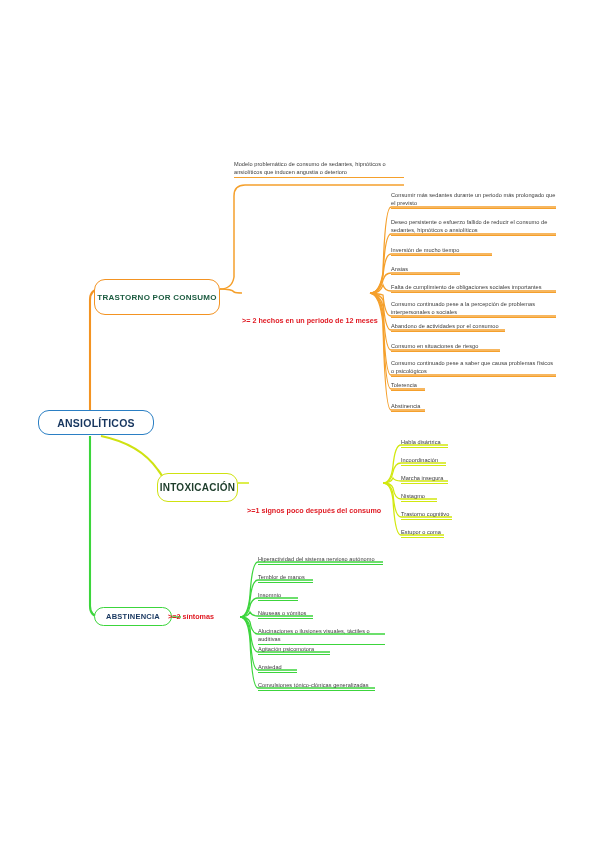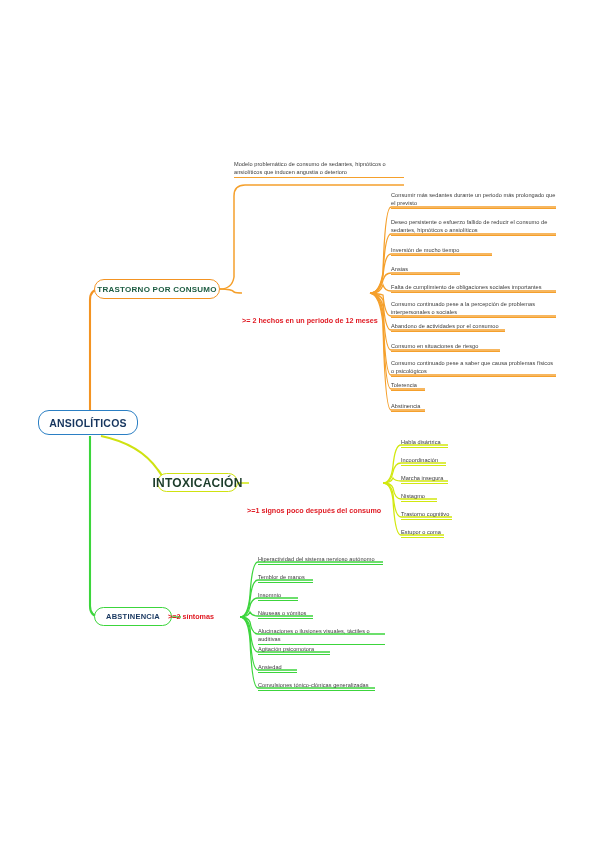--- a/index.html
+++ b/index.html
@@ -32,41 +32,41 @@
     background: #ffffff;
     display: flex;
     align-items: center;
     justify-content: center;
     white-space: nowrap;
     letter-spacing: 0.25px;
     z-index: 5;
   }
   #node-root {
     left: 38px; top: 410px;
-    width: 100px; height: 25px;
+    width: 116px; height: 25px;
     border-color: #2b7fc4;
     color: #16355e;
     font-size: 10.5px;
     font-weight: 700;
     justify-content: center;
   }
   #node-trastorno {
     left: 94px; top: 279px;
-    width: 126px; height: 20px;
+    width: 126px; height: 36px;
     border-color: #f39322;
     color: #1d5c41;
     font-size: 8px;
     font-weight: 700;
   }
   #node-intoxicacion {
     left: 157px; top: 473px;
-    width: 81px; height: 19px;
+    width: 81px; height: 29px;
     border-color: #cfe211;
     color: #1d3d2b;
-    font-size: 12px;
+    font-size: 10px;
     font-weight: 700;
   }
   #node-abstinencia {
     left: 94px; top: 607px;
     width: 78px; height: 19px;
     border-color: #3cd53c;
     color: #16355e;
     font-size: 7.5px;
     font-weight: 700;
   }

